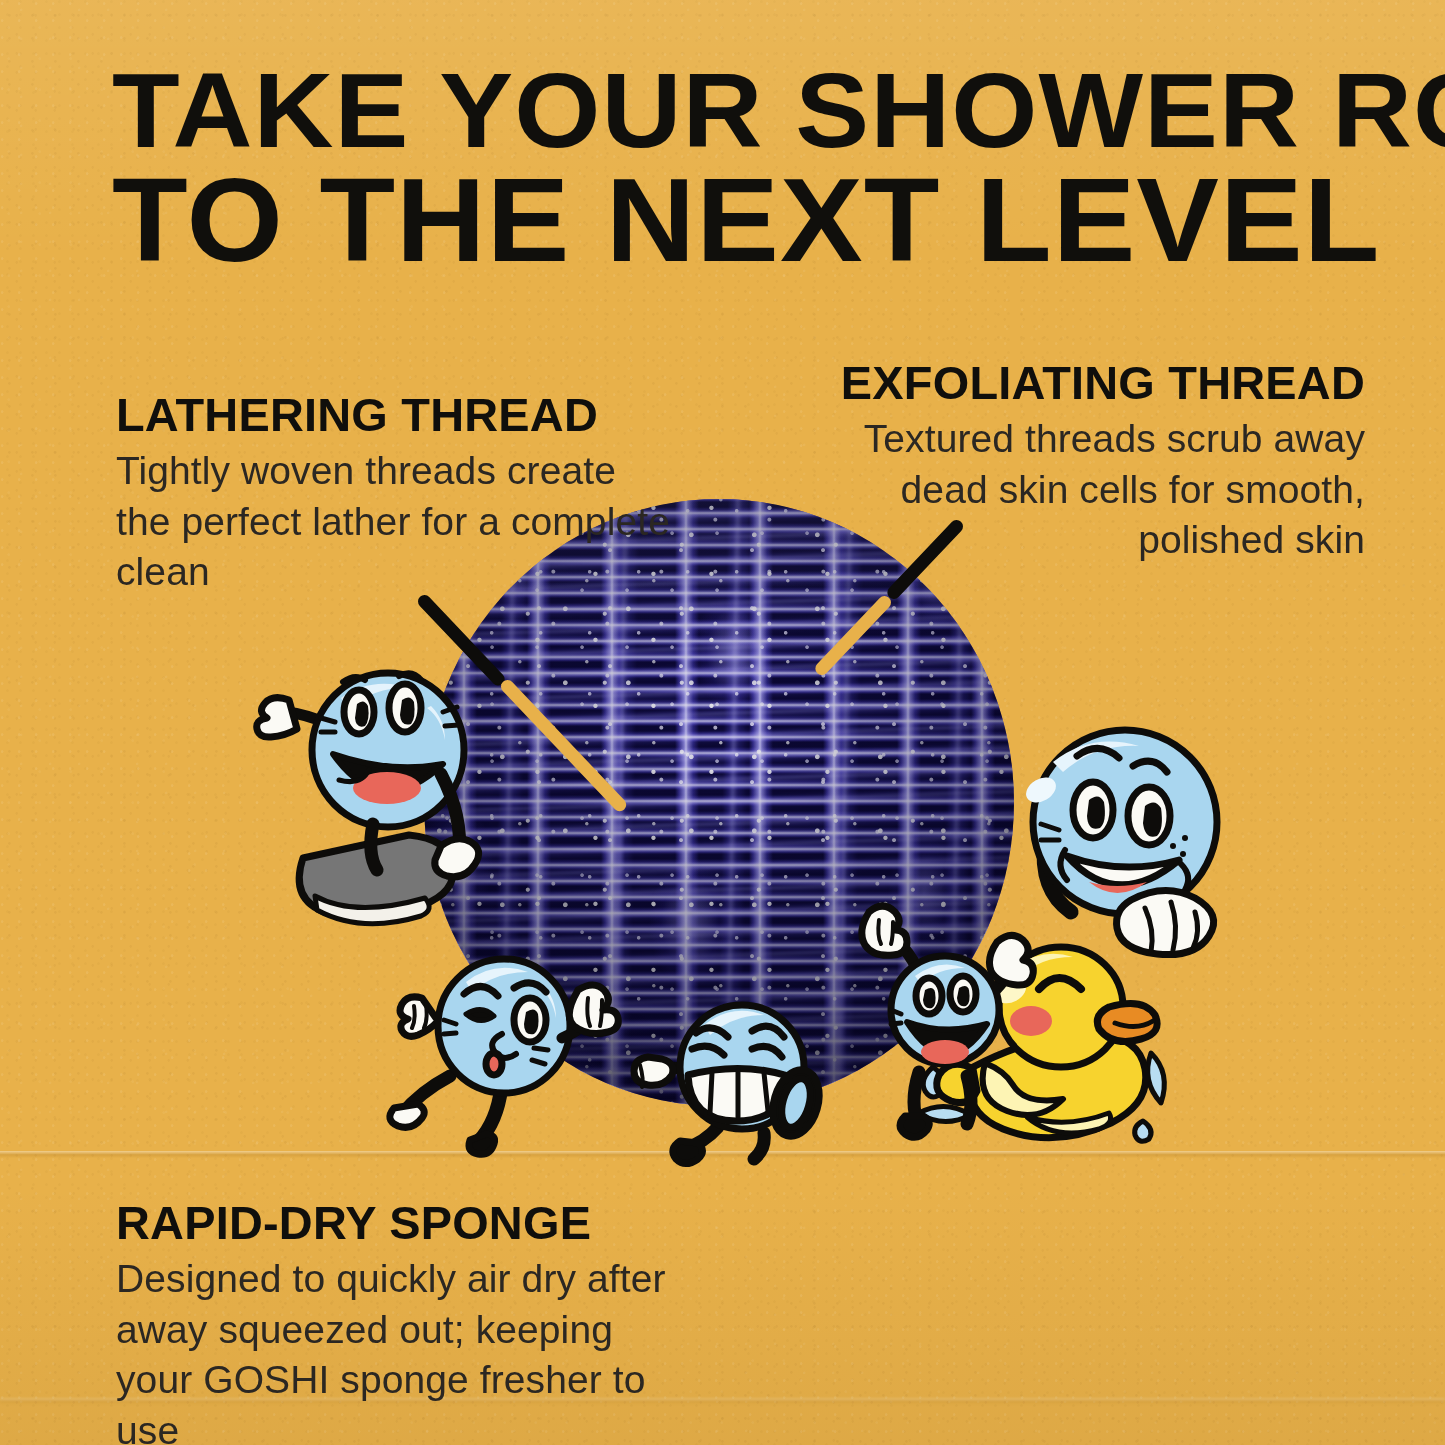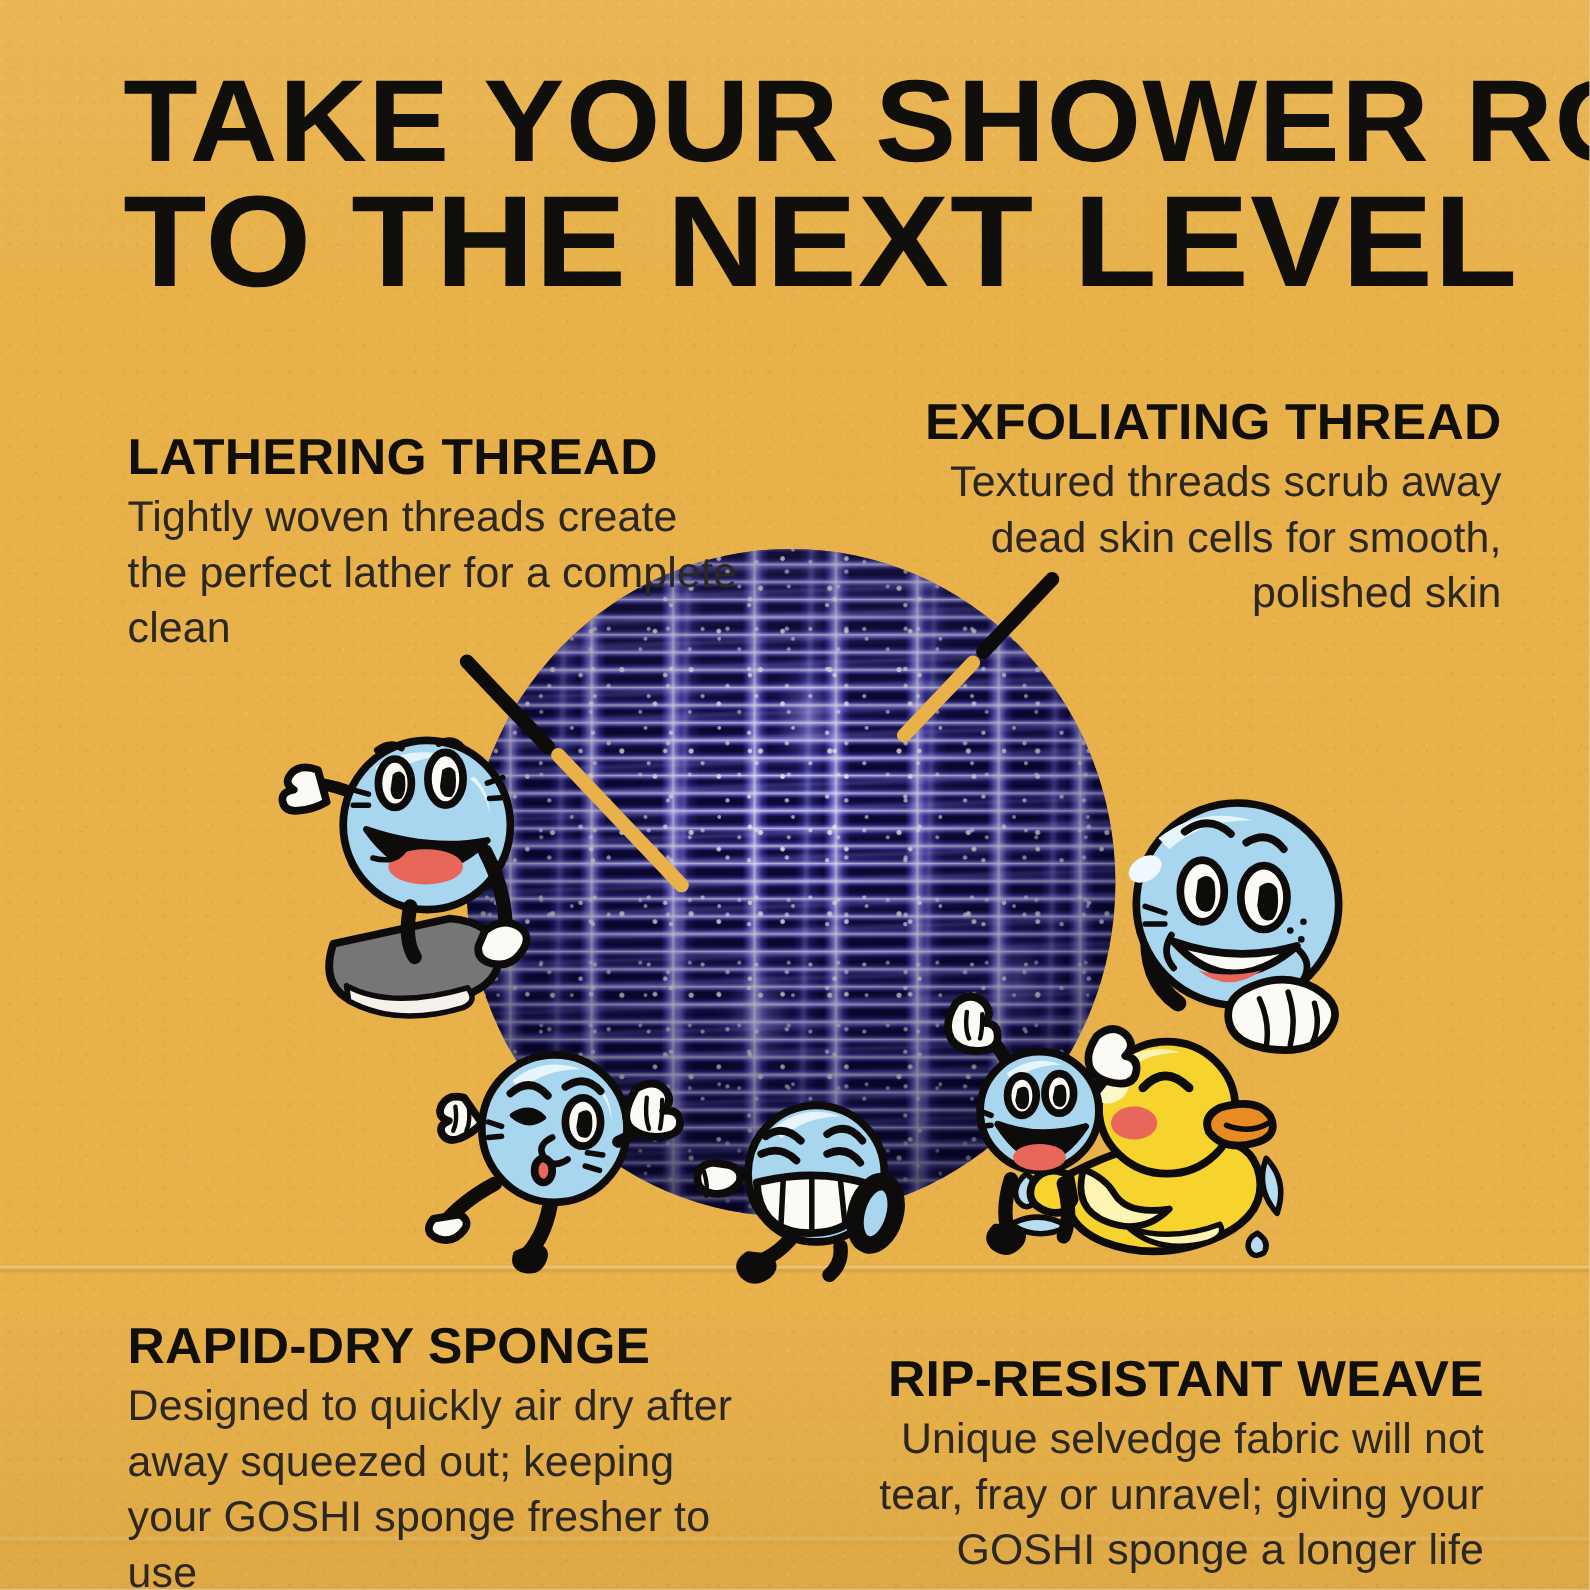--- a/index.html
+++ b/index.html
@@ -496,23 +496,19 @@
   <div class="feature f-tr">
     <h3>EXFOLIATING THREAD</h3>
     <p>Textured threads scrub away dead skin cells for smooth, polished skin</p>
   </div>
 
   <div class="feature f-bl">
     <h3>RAPID-DRY SPONGE</h3>
     <p>Designed to quickly air dry after away squeezed out; keeping your GOSHI sponge fresher to use</p>
   </div>
 
-  <div class="feature f-br">
-    <h3>RIP-RESISTANT WEAVE</h3>
-    <p>Unique selvedge fabric will not tear, fray or unravel; giving your GOSHI sponge a longer life</p>
-  </div>
 
   <div class="grain"></div>
   <div class="vignette"></div>
   <div class="crease"></div>
   <div class="crease2"></div>
 
 </div>
 
 </body></html>

